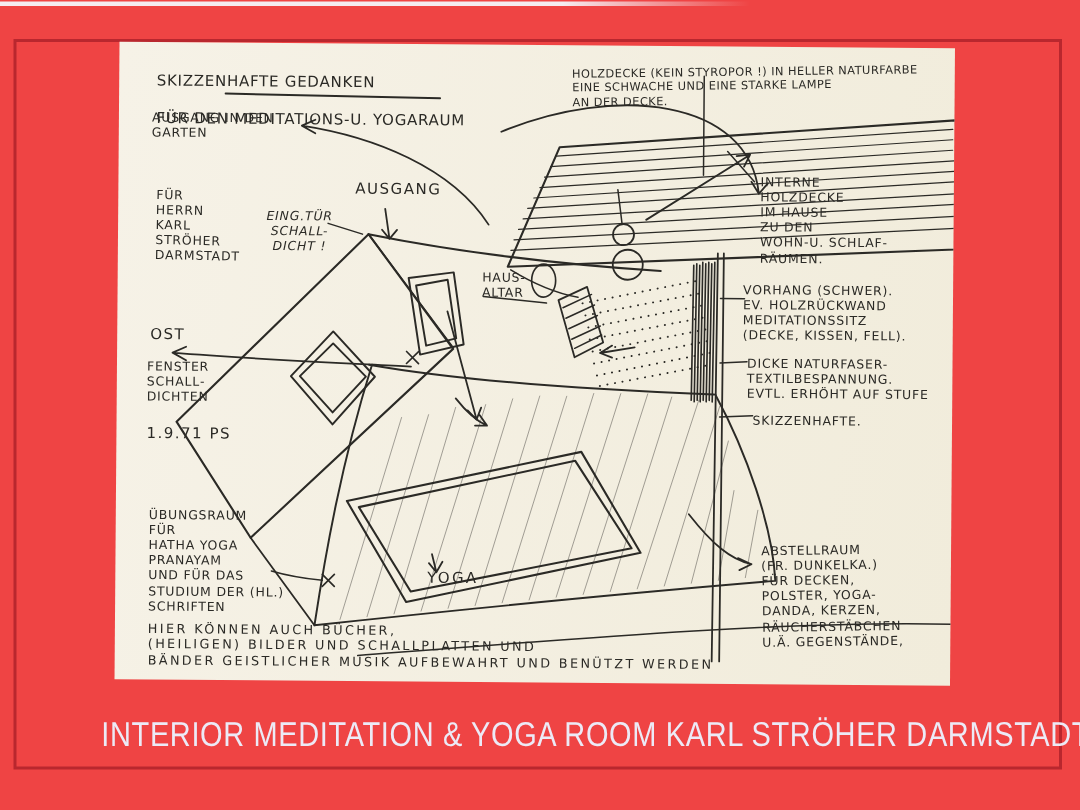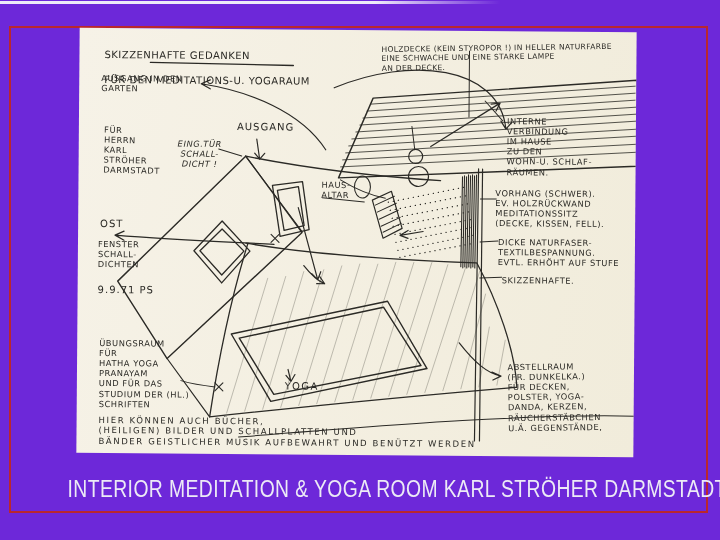--- a/index.html
+++ b/index.html
@@ -1,18 +1,18 @@
 <!DOCTYPE html>
 <html><head>
 <meta charset="utf-8">
 <style>
   html,body{margin:0;padding:0;background:#000;}
   .slide{
     position:relative;width:720px;height:540px;overflow:hidden;
-    background:#6d28d9;font-family:"DejaVu Sans",sans-serif;
+    background:#ef4444;font-family:"DejaVu Sans",sans-serif;
   }
   .top-glare{
     position:absolute;left:0;top:1px;width:500px;height:2.5px;
     background:linear-gradient(to right, rgba(245,245,250,.95) 75%, rgba(245,245,250,0));
   }
   .red-frame{
     position:absolute;left:9px;top:26px;width:699px;height:487px;
     border:2px solid #b9272e;box-sizing:border-box;
   }
   .paper{
@@ -117,23 +117,23 @@
     <div class="note ctr" style="left:96px;top:110px;width:50px">EING.TÜR
 SCHALL-
 DICHT !</div>
     <div class="note big" style="left:158px;top:92px">AUSGANG</div>
     <div class="note" style="left:243px;top:150px">HAUS-
 ALTAR</div>
     <div class="note big" style="left:22px;top:190px">OST</div>
     <div class="note" style="left:20px;top:211px">FENSTER
 SCHALL-
 DICHTEN</div>
-    <div class="note big" style="left:20px;top:256px">9.9.71 PS</div>
+    <div class="note big" style="left:20px;top:256px">1.9.71 PS</div>
     <div class="note" style="left:428px;top:85px">INTERNE
-VERBINDUNG
+HOLZDECKE
 IM HAUSE
 ZU DEN
 WOHN-U. SCHLAF-
 RÄUMEN.</div>
     <div class="note" style="left:417px;top:157px">VORHANG (SCHWER).
 EV. HOLZRÜCKWAND
 MEDITATIONSSITZ
 (DECKE, KISSEN, FELL).</div>
     <div class="note" style="left:420px;top:206px">DICKE NATURFASER-
 TEXTILBESPANNUNG.

